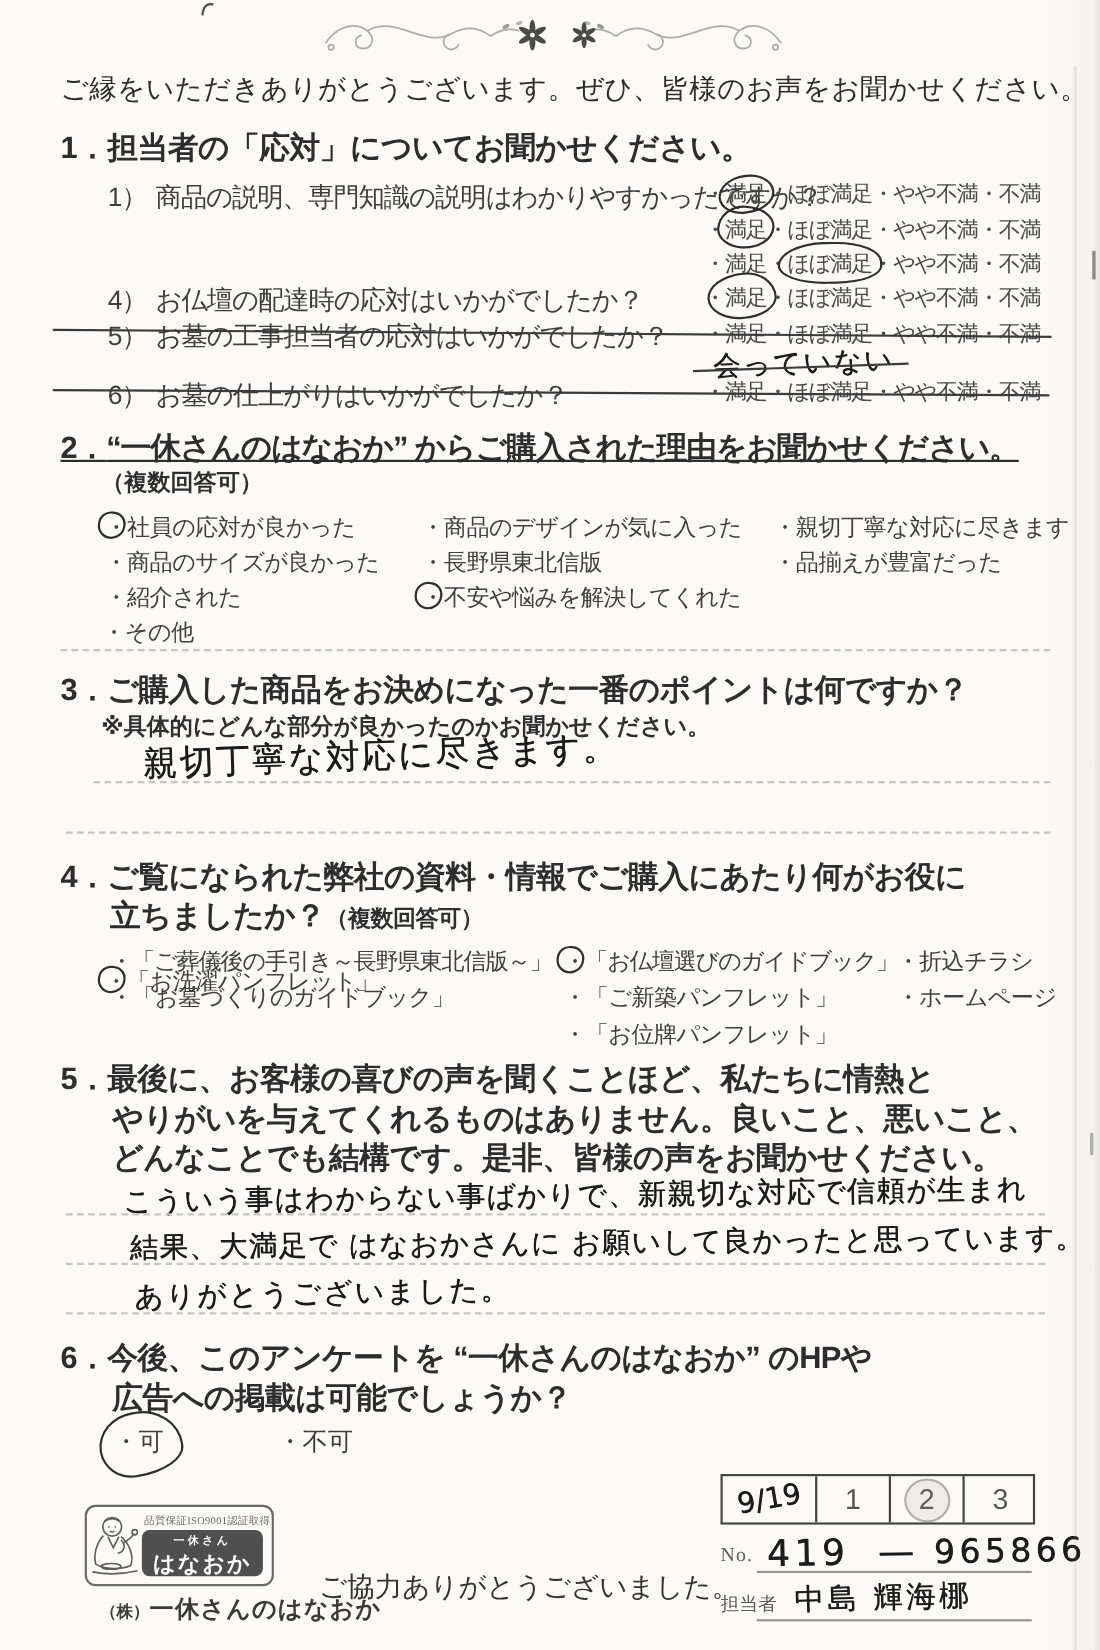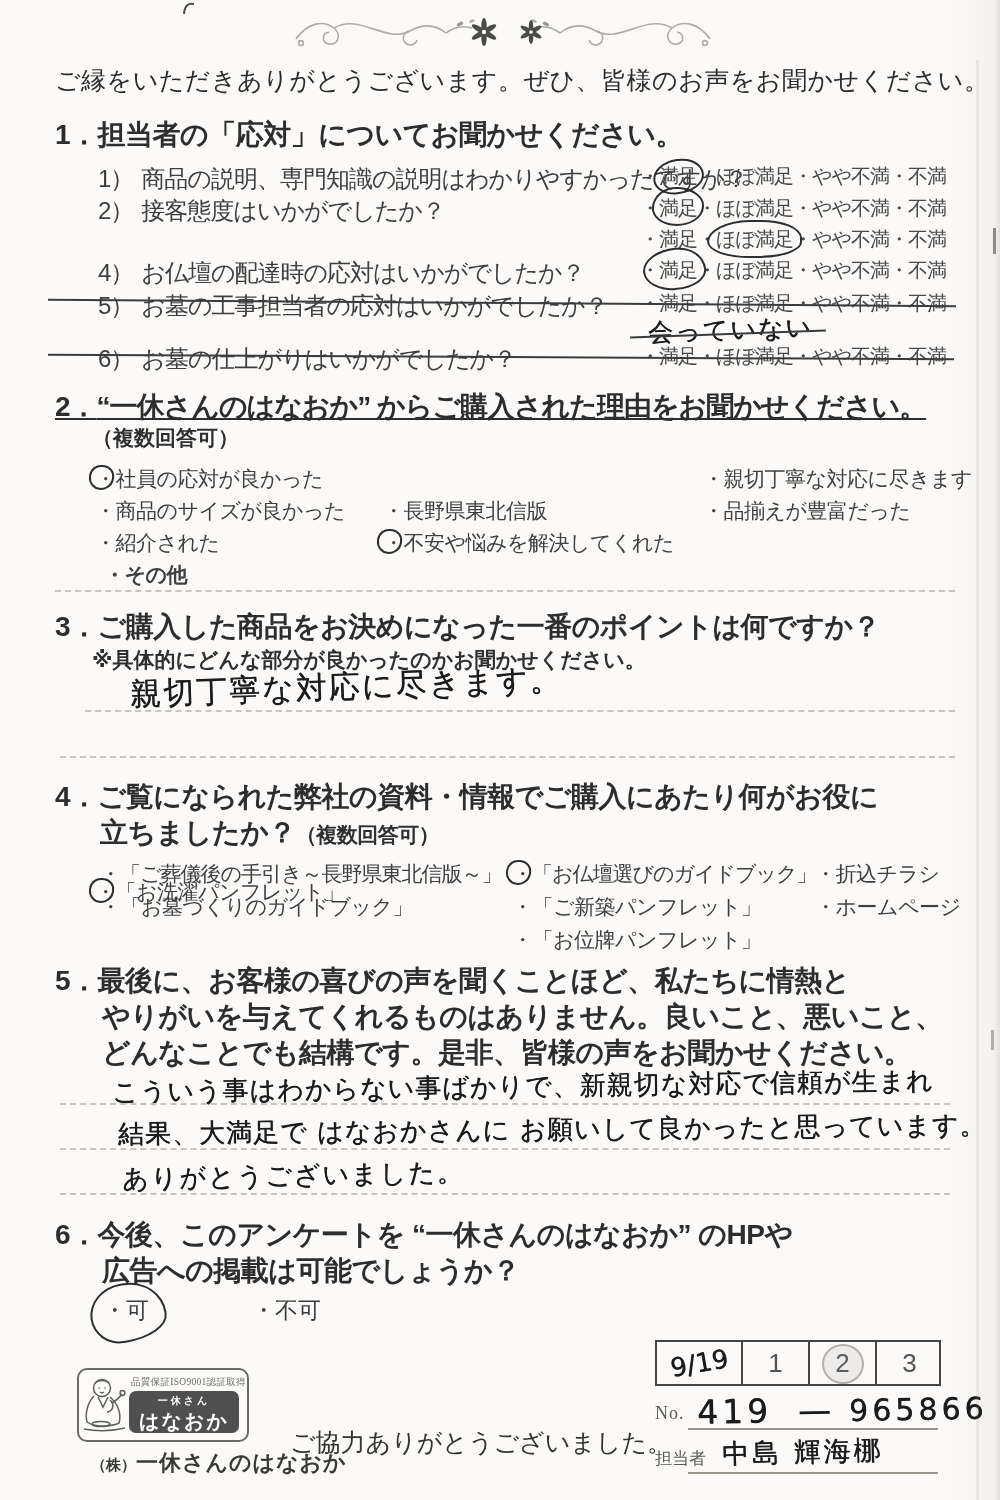--- a/index.html
+++ b/index.html
@@ -92,23 +92,20 @@
     <span>1．</span><span>担当者の「応対」についてお聞かせください。</span>
   </div>
 
   <div class="abs qrow" style="left:98px;top:163px;">
     <span class="qno">1）</span><span>商品の説明、専門知識の説明はわかりやすかったですか？</span>
   </div>
   <div class="abs opts" style="left:640px;top:163px;">
     <span>・</span><span class="opt circled c1">満足</span><span>・</span><span class="opt">ほぼ満足</span><span>・</span><span class="opt">やや不満</span><span>・</span><span class="opt">不満</span>
   </div>
 
-  <div class="abs qrow" style="left:98px;top:195px;">
-    <span class="qno">2）</span><span>接客態度はいかがでしたか？</span>
-  </div>
   <div class="abs opts" style="left:640px;top:195px;">
     <span>・</span><span class="opt circled c2">満足</span><span>・</span><span class="opt">ほぼ満足</span><span>・</span><span class="opt">やや不満</span><span>・</span><span class="opt">不満</span>
   </div>
 
   <div class="abs opts" style="left:640px;top:226px;">
     <span>・</span><span class="opt">満足</span><span>・</span><span class="opt circled c3">ほぼ満足</span><span>・</span><span class="opt">やや不満</span><span>・</span><span class="opt">不満</span>
   </div>
 
   <div class="abs qrow" style="left:98px;top:257px;">
     <span class="qno">4）</span><span>お仏壇の配達時の応対はいかがでしたか？</span>
@@ -143,24 +140,27 @@
 
   <div class="abs item" style="left:95px;top:465px;">
     <span class="cb"><span class="bullet">・</span></span><span>社員の応対が良かった</span>
   </div>
   <div class="abs item" style="left:95px;top:497px;">
     <span class="bullet">・</span><span>商品のサイズが良かった</span>
   </div>
   <div class="abs item" style="left:95px;top:529px;">
     <span class="bullet">・</span><span>紹介された</span>
   </div>
-  <div class="abs item" style="left:104px;top:561px;font-weight:bold;">
+  <div class="abs item" style="left:93px;top:561px;">
     <span class="bullet">・</span><span>その他</span>
   </div>
 
+  <div class="abs item" style="left:383px;top:465px;">
+    <span class="bullet">・</span><span>商品のデザインが気に入った</span>
+  </div>
   <div class="abs item" style="left:383px;top:497px;">
     <span class="bullet">・</span><span>長野県東北信版</span>
   </div>
   <div class="abs item" style="left:383px;top:529px;">
     <span class="cb"><span class="bullet">・</span></span><span>不安や悩みを解決してくれた</span>
   </div>
 
   <div class="abs item" style="left:703px;top:465px;">
     <span class="bullet">・</span><span>親切丁寧な対応に尽きます</span>
   </div>

